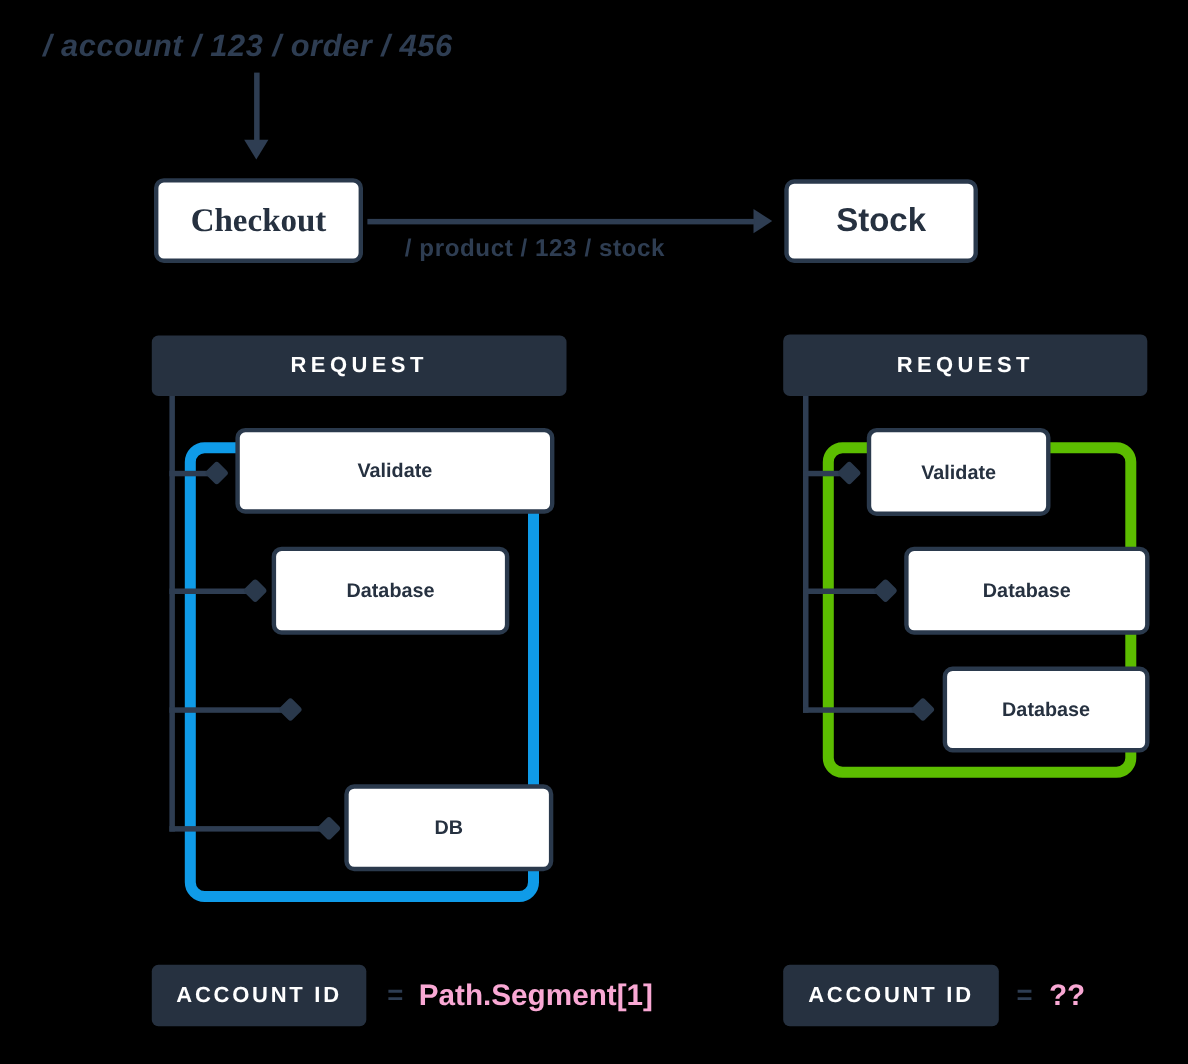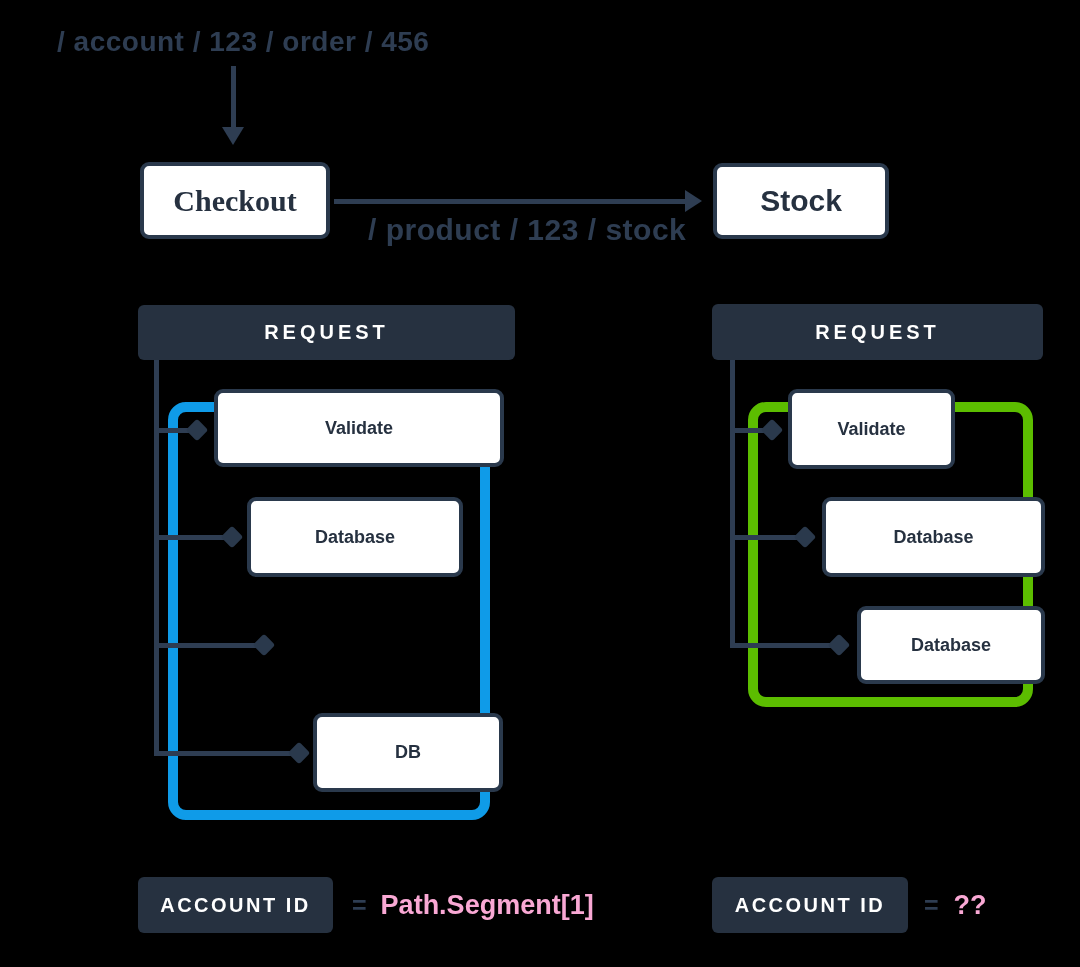--- a/index.html
+++ b/index.html
@@ -64,32 +64,32 @@
   .bracket-blue{border:10px solid #0F9BE8;}
   .bracket-green{border:10px solid #5CBD00;}
   
   .kv-row{display:flex;align-items:center;height:56px;z-index:2;}
 </style>
 </head>
 <body>
 
 <div id="canvas">
 
-  <div class="abs path-text" style="left:57px;top:26px;">/ account / 123 / order / 456</div>
+  <div class="abs path-text" style="left:39px;top:26px;font-style:italic;">/ account / 123 / order / 456</div>
 
   <div class="abs vline" style="left:231px;top:66px;height:62px;"></div>
   <div class="abs arrow-down" style="left:222px;top:127px;"></div>
 
   <div class="abs node service" style="left:140px;top:162px;width:190px;height:77px;font-family:Liberation Serif, serif;">
     <span>Checkout</span>
   </div>
 
   <div class="abs hline" style="left:334px;top:199px;width:352px;"></div>
   <div class="abs arrow-right" style="left:685px;top:190px;"></div>
-  <div class="abs path-text" style="left:368px;top:213px;font-size:30px;">/ product / 123 / stock</div>
+  <div class="abs path-text" style="left:368px;top:213px;font-size:22px;">/ product / 123 / stock</div>
 
   <div class="abs node service" style="left:713px;top:163px;width:176px;height:76px;">
     <span>Stock</span>
   </div>
 
   <div class="abs bar" style="left:138px;top:305px;width:377px;height:55px;">
     <span>REQUEST</span>
   </div>
 
   <div class="abs bracket bracket-blue" style="left:168px;top:402px;width:322px;height:418px;"></div>

